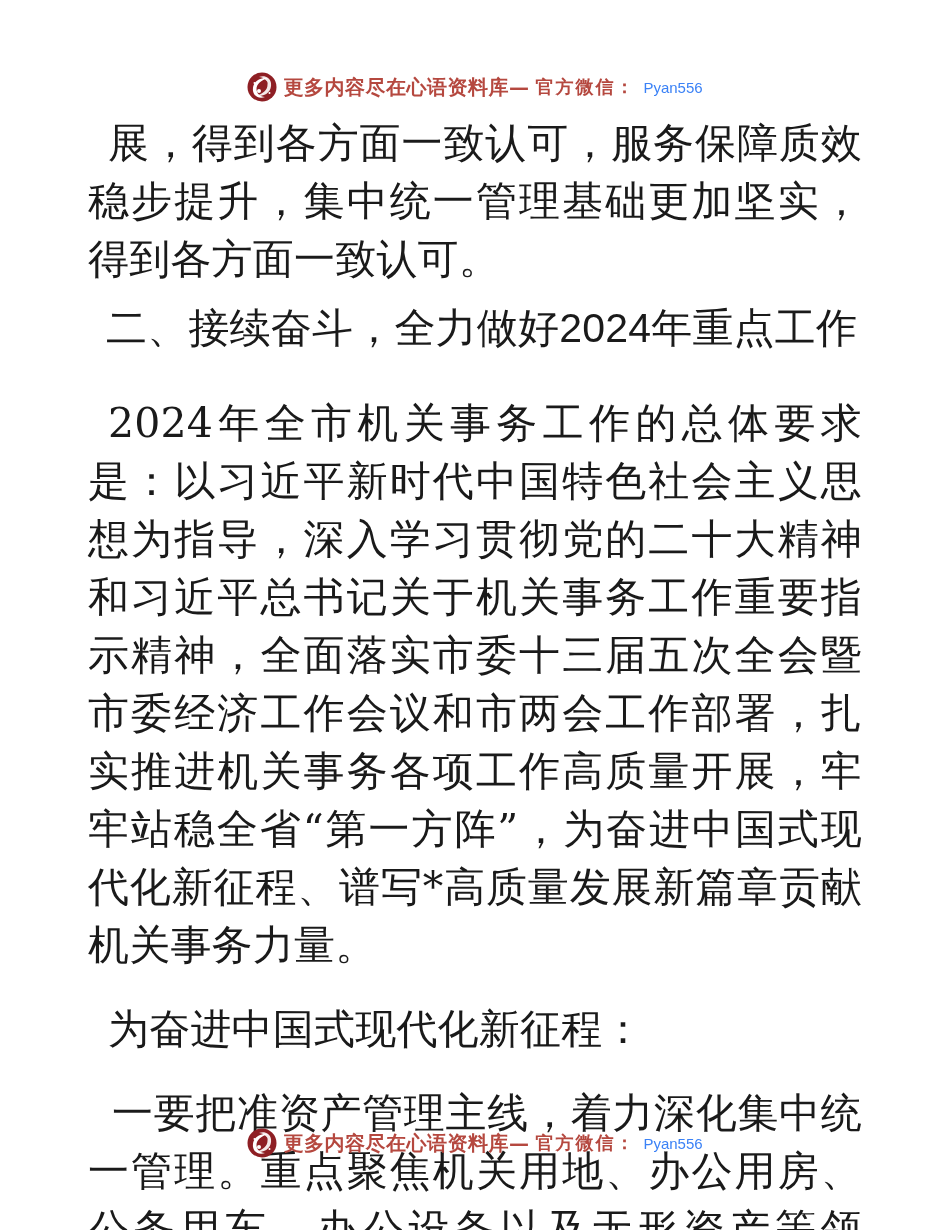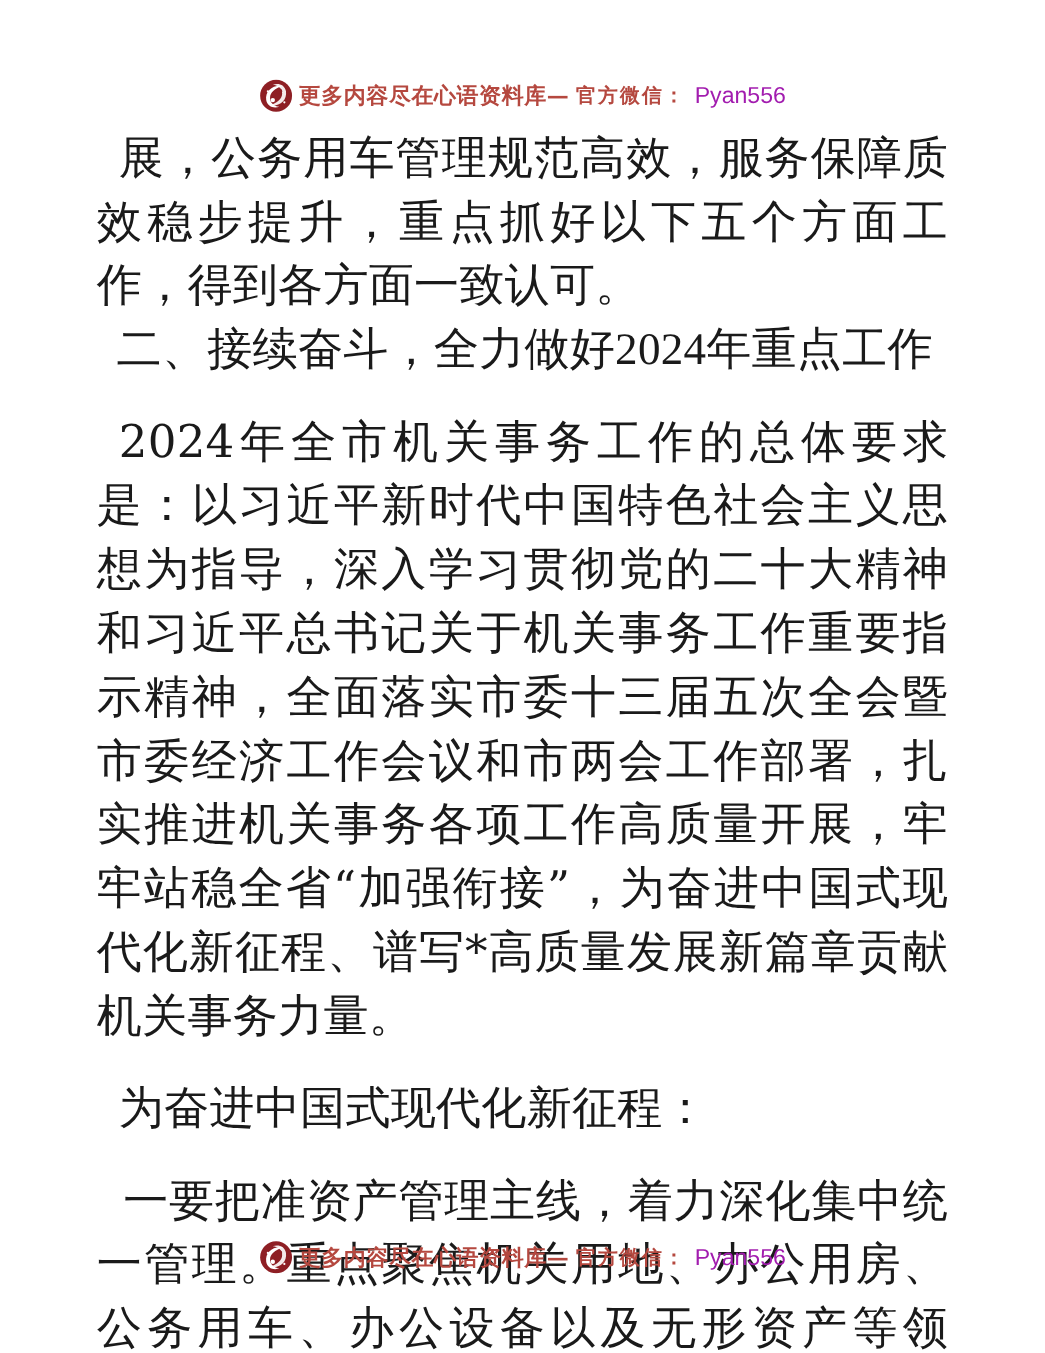--- a/index.html
+++ b/index.html
@@ -50,23 +50,23 @@
     font-family: Liberation Sans, sans-serif;
     font-weight: 700;
     font-size: 18px;
     letter-spacing: 2px;
     color: #b5483f;
     line-height: 1;
   }
   .wm-text-id {
     font-family: "Liberation Sans", "DejaVu Sans", sans-serif;
     font-weight: 400;
-    font-size: 21px;
+    font-size: 15px;
     letter-spacing: 0px;
-    color: #a21caf;
+    color: #3b82f6;
     line-height: 1;
     margin-left: 2px;
   }
 
   
   .doc-body {
     position: absolute;
     left: 88px;
     top: 114px;
     width: 774px;
@@ -87,23 +87,23 @@
 
   .para.indent-1 { text-indent: 20px; }
   .para.indent-2 { text-indent: 24px; }
 
   .para-gap-lg { margin-top: 30px; }
   .para-gap-md { margin-top: 26px; }
 
   .heading {
     margin: 0;
     color: #1a1a1a;
-    font-family: Liberation Serif, serif;
+    font-family: Liberation Sans, sans-serif;
     font-size: 41px;
-    line-height: 58px;
+    line-height: 80px;
     font-weight: 400;
     text-indent: 18px;
     letter-spacing: 0.2px;
   }
 </style>
 </head>
 <body>
 
 <div class="page">
 
@@ -116,23 +116,23 @@
       <circle cx="24" cy="38" r="4" fill="#ffffff"></circle>
       <circle cx="15" cy="22" r="2" fill="#ffffff"></circle>
       <circle cx="45" cy="42" r="2" fill="#ffffff"></circle>
     </svg>
     <span class="wm-text-cn">更多内容尽在心语资料库—</span>
     <span class="wm-text-wechat">官方微信：</span>
     <span class="wm-text-id">Pyan556</span>
   </div>
 
   <div class="doc-body">
-    <p class="para indent-1">展，公务用车管理规范高效，服务保障质效稳步提升，重点抓好以下五个方面工作，得到各方面一致认可。</p>
+    <p class="para indent-1">展，得到各方面一致认可，服务保障质效稳步提升，集中统一管理基础更加坚实，得到各方面一致认可。</p>
     <p class="heading para-gap-lg">二、接续奋斗，全力做好2024年重点工作</p>
-    <p class="para indent-1 para-gap-md">2024年全市机关事务工作的总体要求是：以习近平新时代中国特色社会主义思想为指导，深入学习贯彻党的二十大精神和习近平总书记关于机关事务工作重要指示精神，全面落实市委十三届五次全会暨市委经济工作会议和市两会工作部署，扎实推进机关事务各项工作高质量开展，牢牢站稳全省“加强衔接”，为奋进中国式现代化新征程、谱写*高质量发展新篇章贡献机关事务力量。</p>
+    <p class="para indent-1 para-gap-md">2024年全市机关事务工作的总体要求是：以习近平新时代中国特色社会主义思想为指导，深入学习贯彻党的二十大精神和习近平总书记关于机关事务工作重要指示精神，全面落实市委十三届五次全会暨市委经济工作会议和市两会工作部署，扎实推进机关事务各项工作高质量开展，牢牢站稳全省“第一方阵”，为奋进中国式现代化新征程、谱写*高质量发展新篇章贡献机关事务力量。</p>
     <p class="para indent-1 para-gap-md">为奋进中国式现代化新征程：</p>
     <p class="para indent-2 para-gap-md">一要把准资产管理主线，着力深化集中统一管理。重点聚焦机关用地、办公用房、公务用车、办公设备以及无形资产等领域，加强衔接，理顺机</p>
   </div>
 
   <div class="watermark watermark-bottom">
     <svg class="wm-logo" viewBox="0 0 60 60" aria-hidden="true">
       <circle cx="30" cy="30" r="29" fill="#8e1f24"></circle>
       <path d="M42 12 C22 10 10 22 12 38 C14 50 26 54 36 50 C26 49 19 43 19 34 C19 24 28 17 42 12 Z" fill="#ffffff"></path>
       <path d="M18 48 C38 50 50 38 48 22 C46 10 34 6 24 10 C34 11 41 17 41 26 C41 36 32 43 18 48 Z" fill="#ffffff" opacity="0.9"></path>
       <circle cx="36" cy="22" r="5" fill="#8e1f24"></circle>

